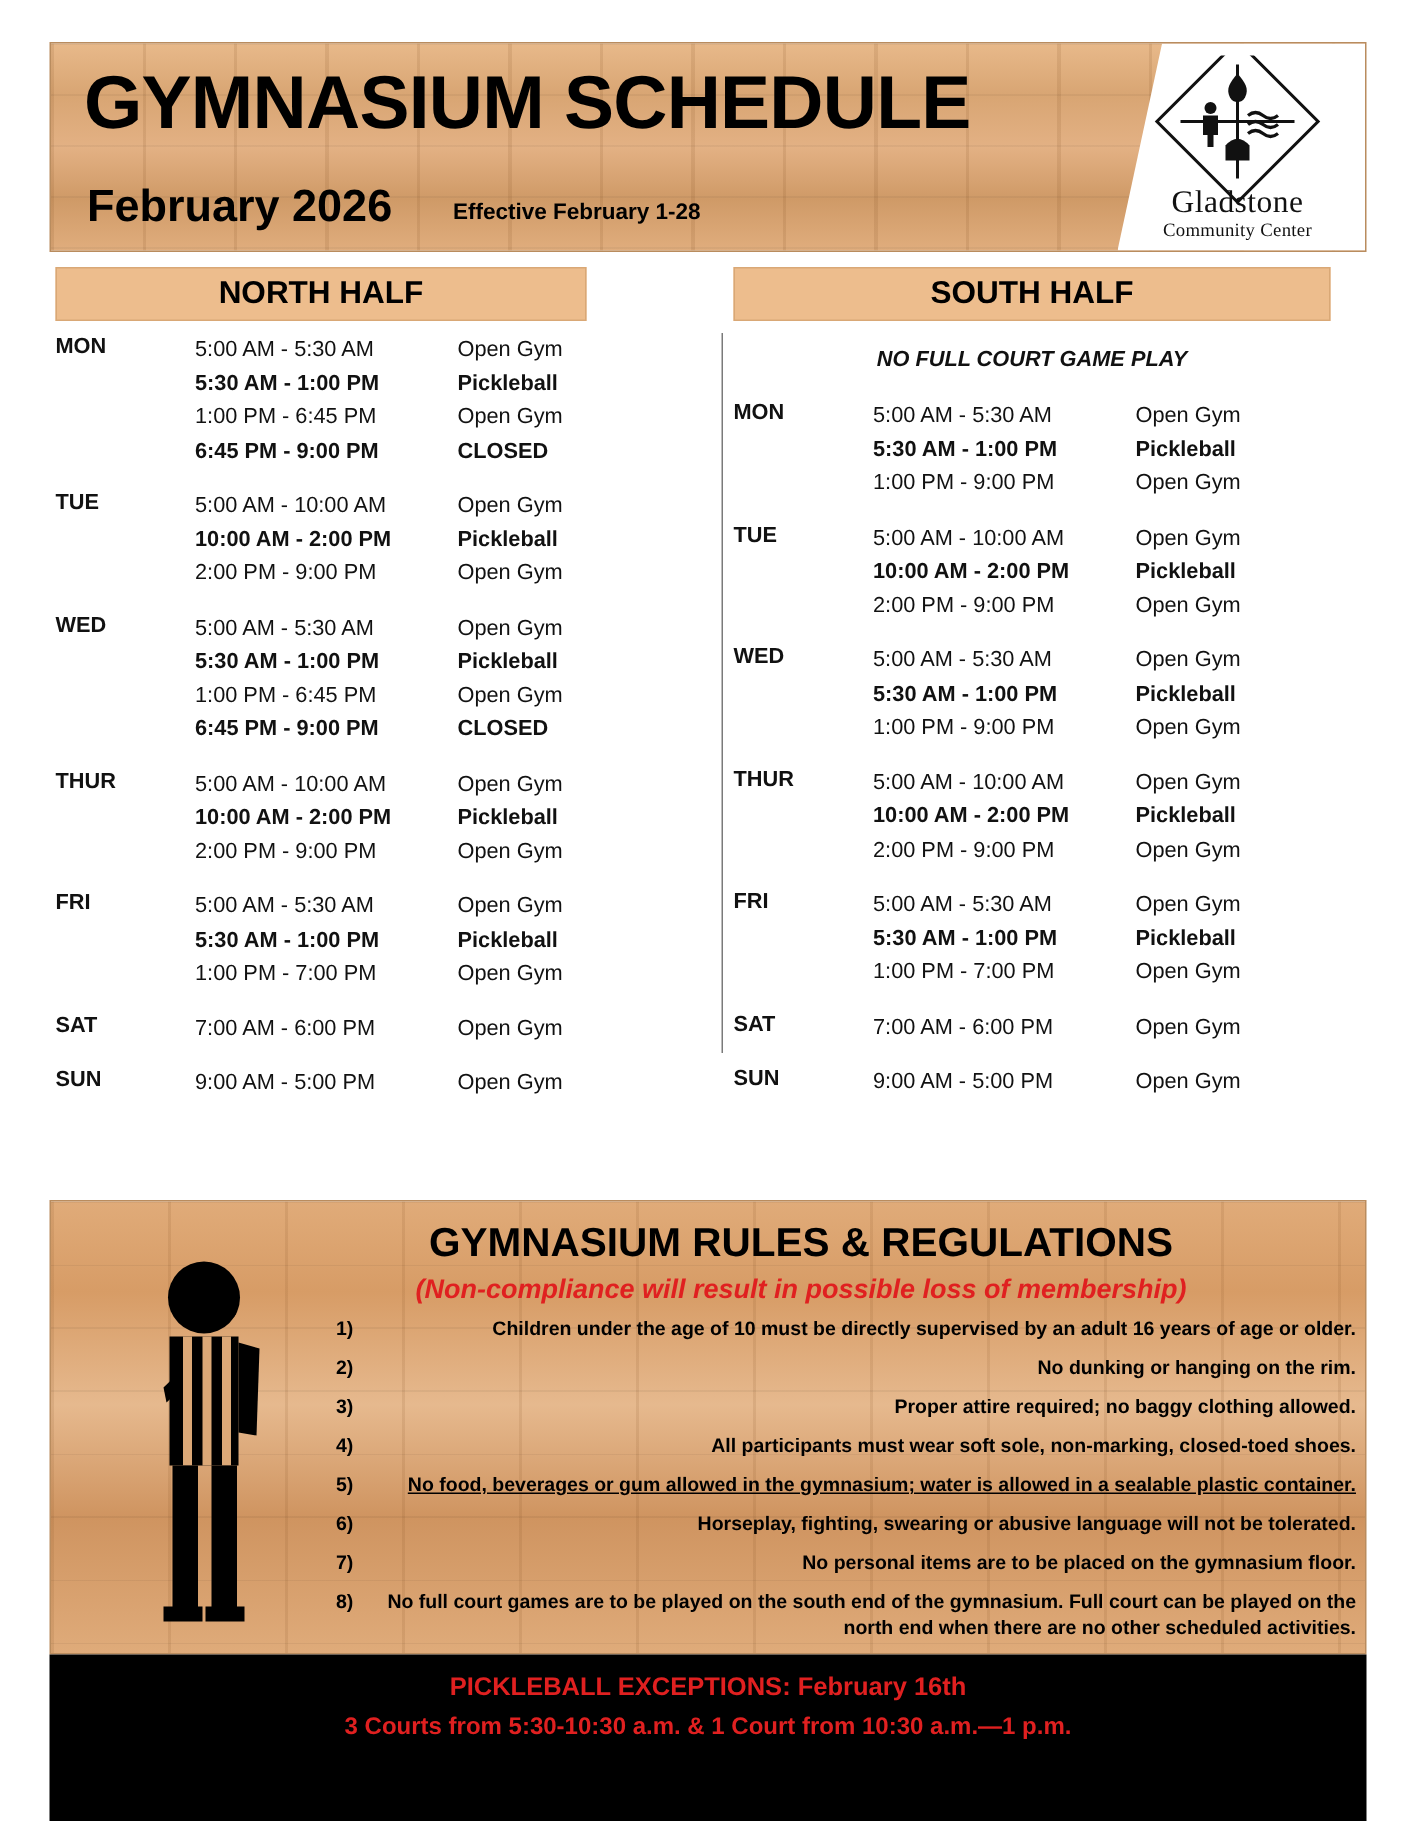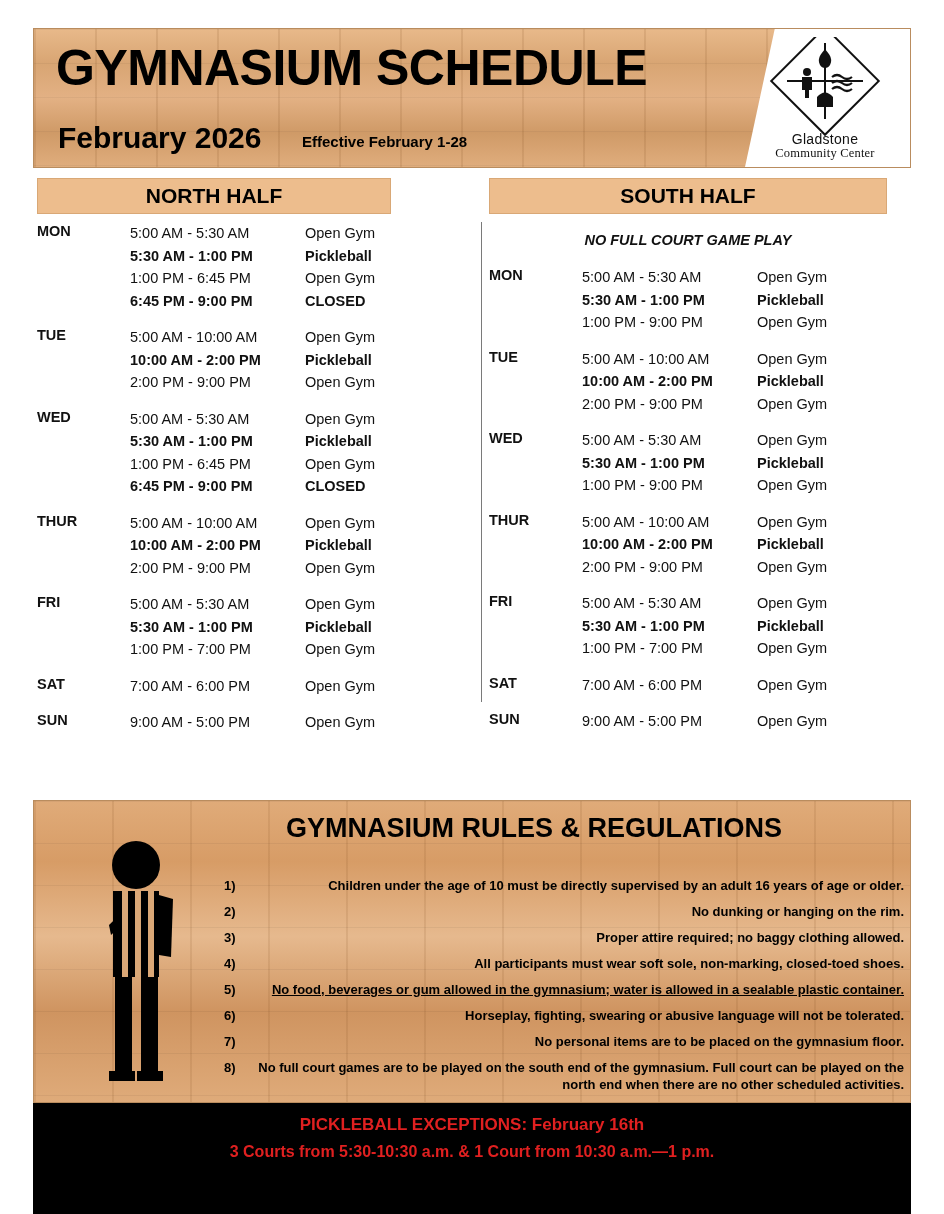--- a/index.html
+++ b/index.html
@@ -82,22 +82,22 @@
     top: 8px;
     width: 146px;
     height: 124px;
   }
   .logo-name {
     position: absolute;
     left: 0;
     bottom: 14px;
     width: 100%;
     text-align: center;
-    font-family: Liberation Sans, sans-serif;
-    font-size: 14px;
+    font-family: Liberation Serif, serif;
+    font-size: 21px;
     color: #111;
     letter-spacing: 0.3px;
   }
   .logo-sub {
     position: absolute;
     left: 0;
     bottom: 0px;
     width: 100%;
     text-align: center;
     font-family: "Liberation Serif", serif;
@@ -550,20 +550,21 @@
 
       <path d="M70,56 L84,60 L82,118 L70,116 Z" fill="#000"></path>
 
       <rect x="26" y="138" width="17" height="98" fill="#000"></rect>
       <rect x="52" y="138" width="17" height="98" fill="#000"></rect>
       <rect x="20" y="232" width="26" height="10" fill="#000"></rect>
       <rect x="48" y="232" width="26" height="10" fill="#000"></rect>
     </svg>
 
     <div class="rules-title">GYMNASIUM RULES &amp; REGULATIONS</div>
+    <div class="rules-sub">(Non-compliance will result in possible loss of membership)</div>
     <div class="rules-list" id="rules-list">
         <div class="rule">
           <div class="rule-num">1)</div>
           <div class="rule-txt">Children under the age of 10 must be directly supervised by an adult 16 years of age or older.</div>
         </div>
         <div class="rule">
           <div class="rule-num">2)</div>
           <div class="rule-txt">No dunking or hanging on the rim.</div>
         </div>
         <div class="rule">

